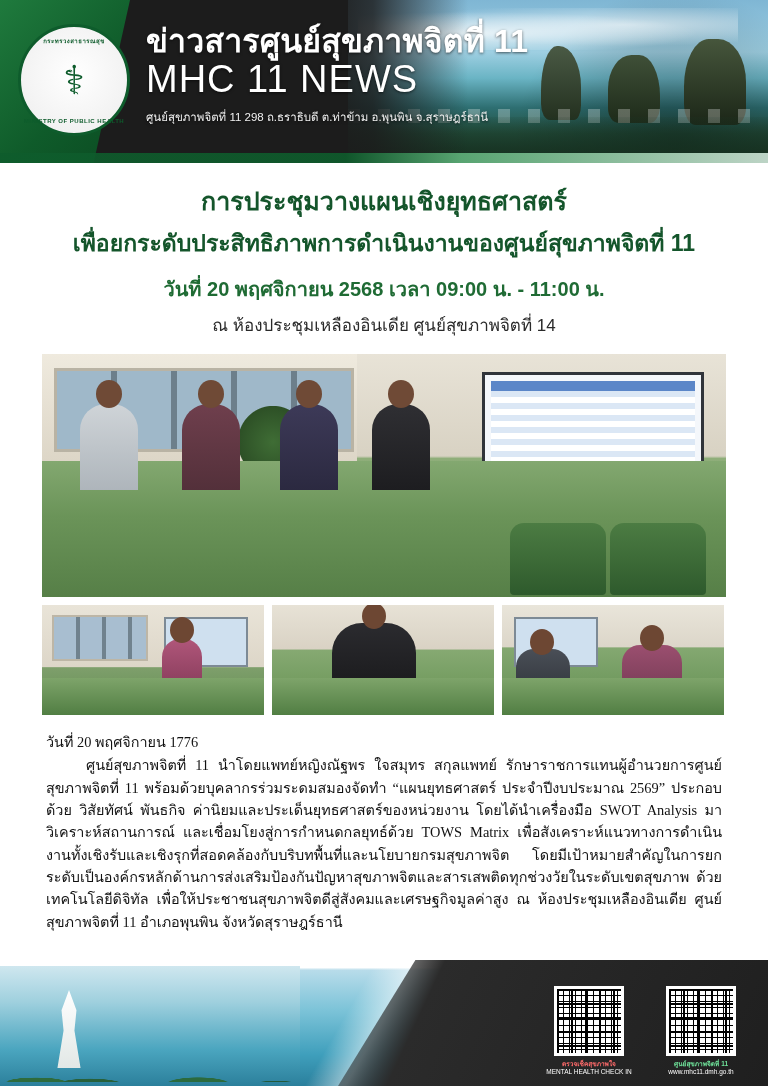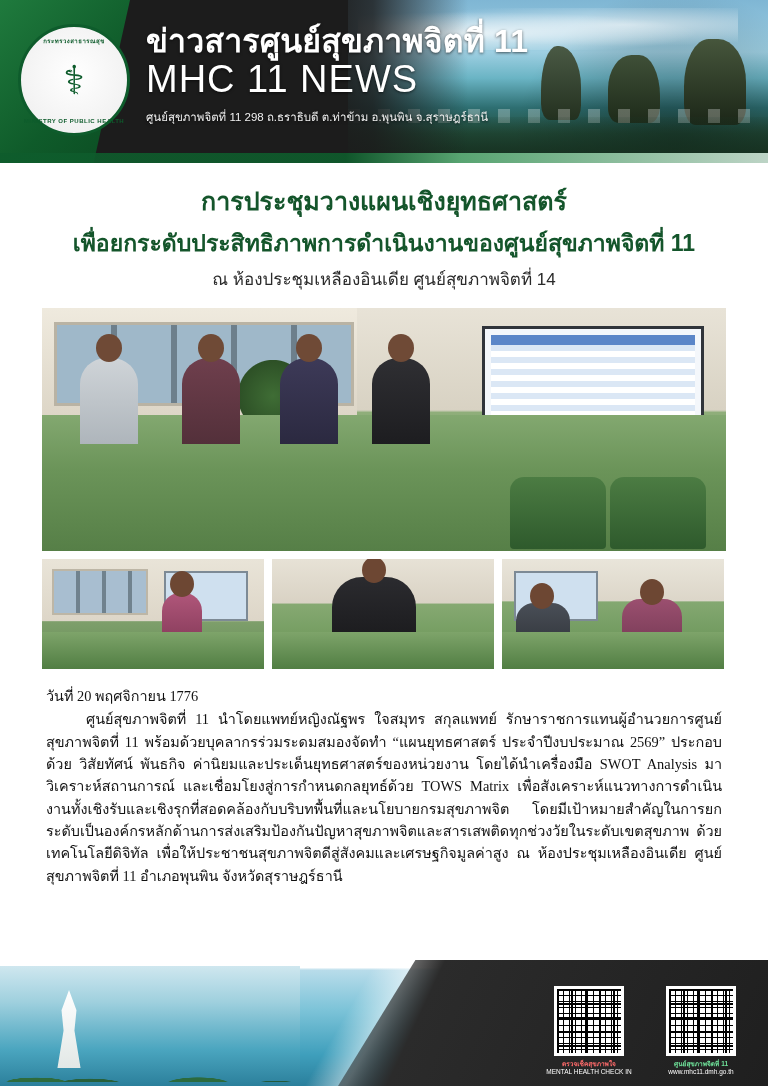--- a/index.html
+++ b/index.html
@@ -262,20 +262,21 @@
       <div class="header-title-th">ข่าวสารศูนย์สุขภาพจิตที่ 11</div>
       <div class="header-title-en">MHC 11 NEWS</div>
       <div class="header-addr">ศูนย์สุขภาพจิตที่ 11 298 ถ.ธราธิบดี ต.ท่าข้าม อ.พุนพิน จ.สุราษฎร์ธานี</div>
     </div>
     <div class="header-strip"></div>
   </div>
 
   <div class="title-block">
     <div class="title-line1">การประชุมวางแผนเชิงยุทธศาสตร์</div>
     <div class="title-line2">เพื่อยกระดับประสิทธิภาพการดำเนินงานของศูนย์สุขภาพจิตที่ 11</div>
+    <div class="title-date">วันที่ 20 พฤศจิกายน 2568  เวลา 09:00 น. - 11:00 น.</div>
     <div class="title-place">ณ ห้องประชุมเหลืองอินเดีย ศูนย์สุขภาพจิตที่ 14</div>
   </div>
 
   <div class="photos">
     <div class="photo-main">
       <div class="pm-wallL"></div>
       <div class="pm-windows"></div>
       <div class="pm-plant"></div>
       <div class="pm-screen">
         <div class="pm-screen-rows"></div>

